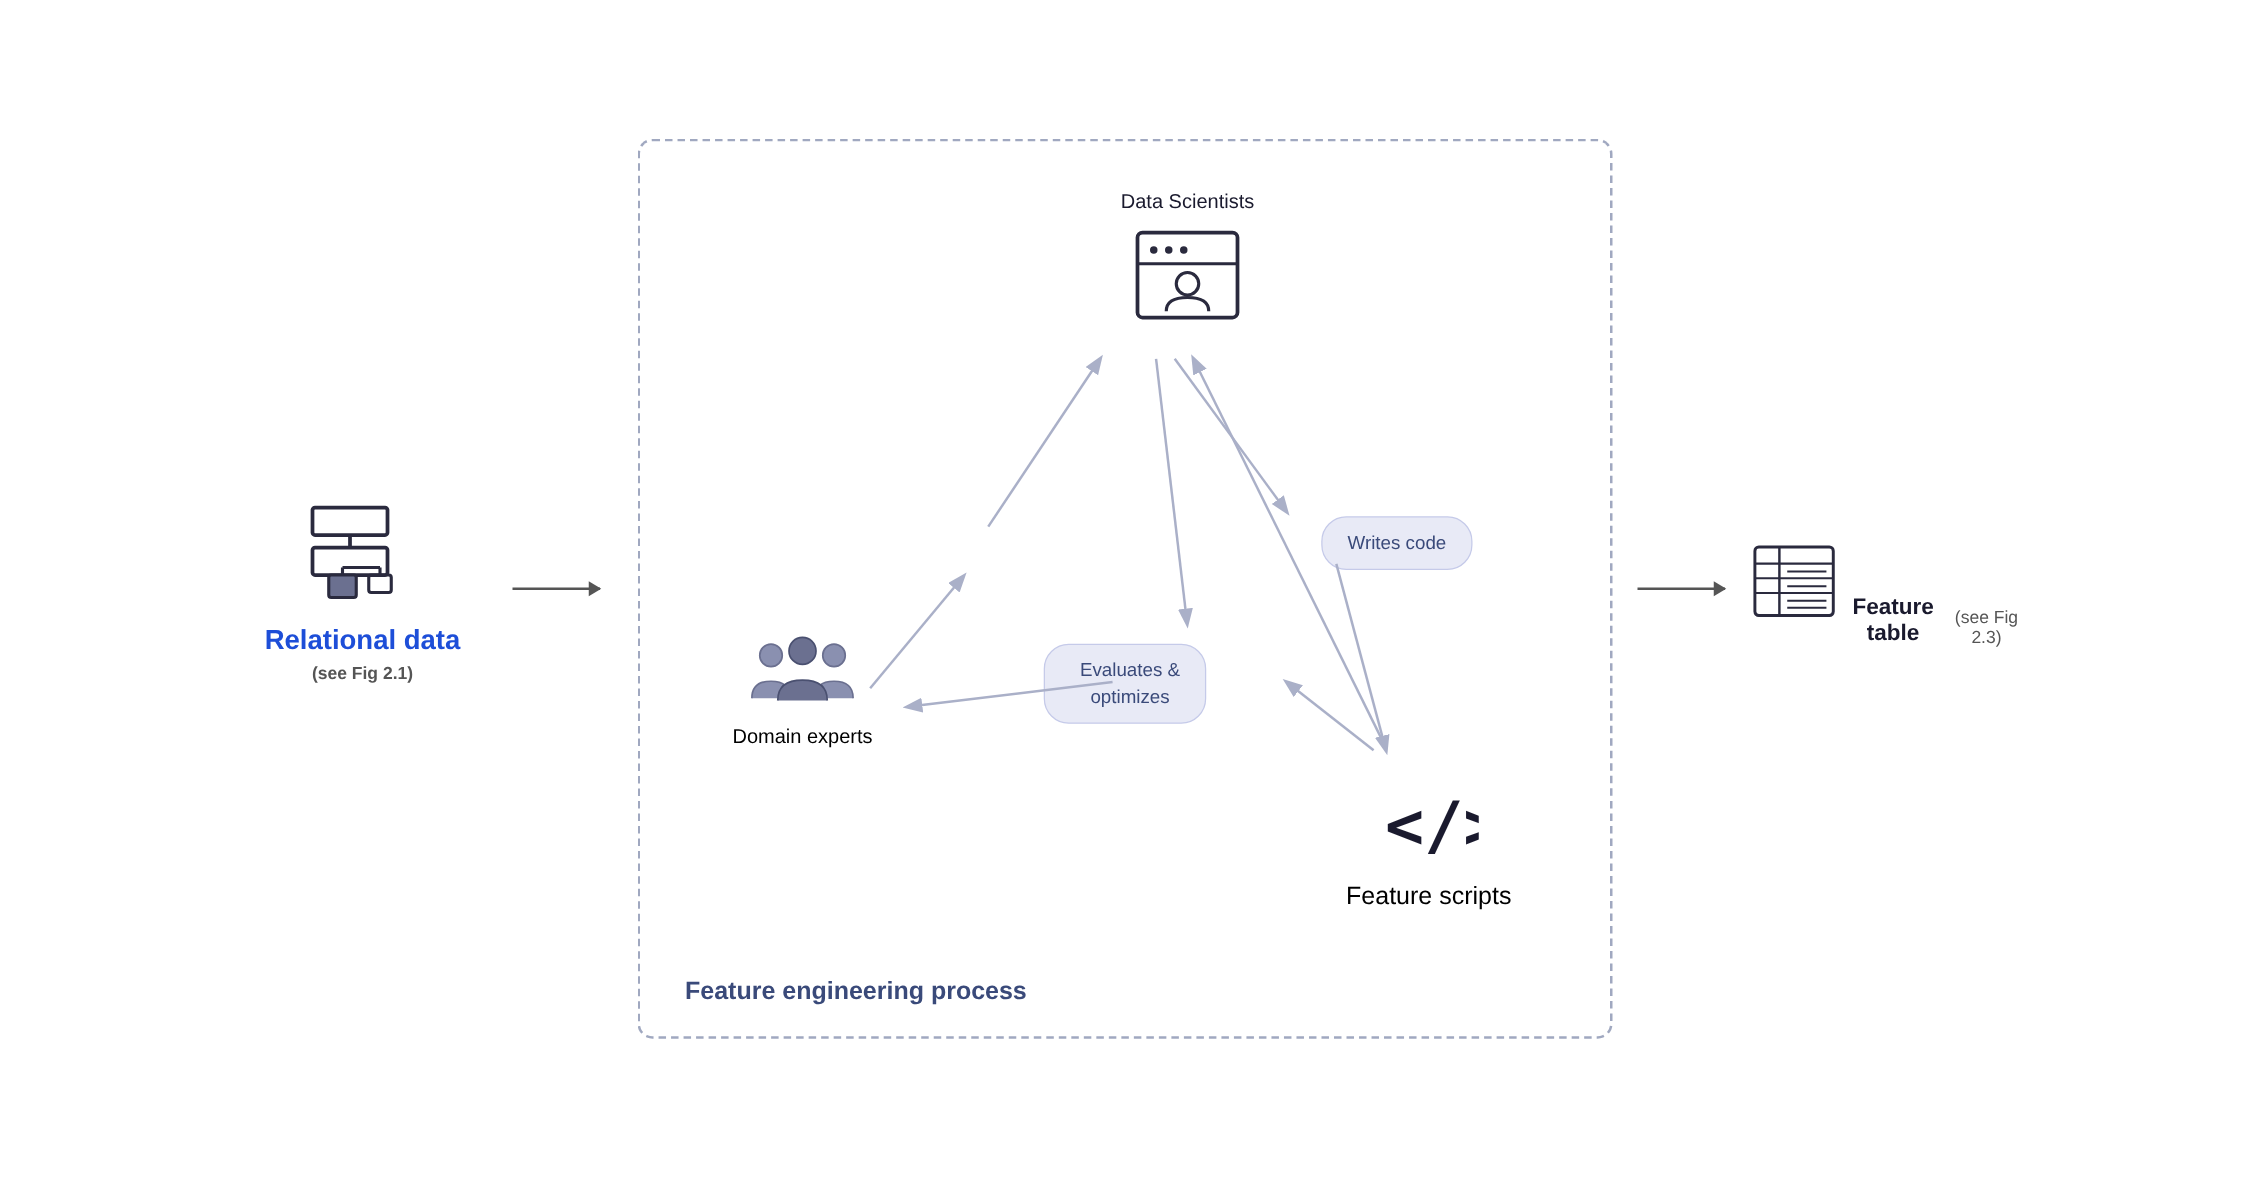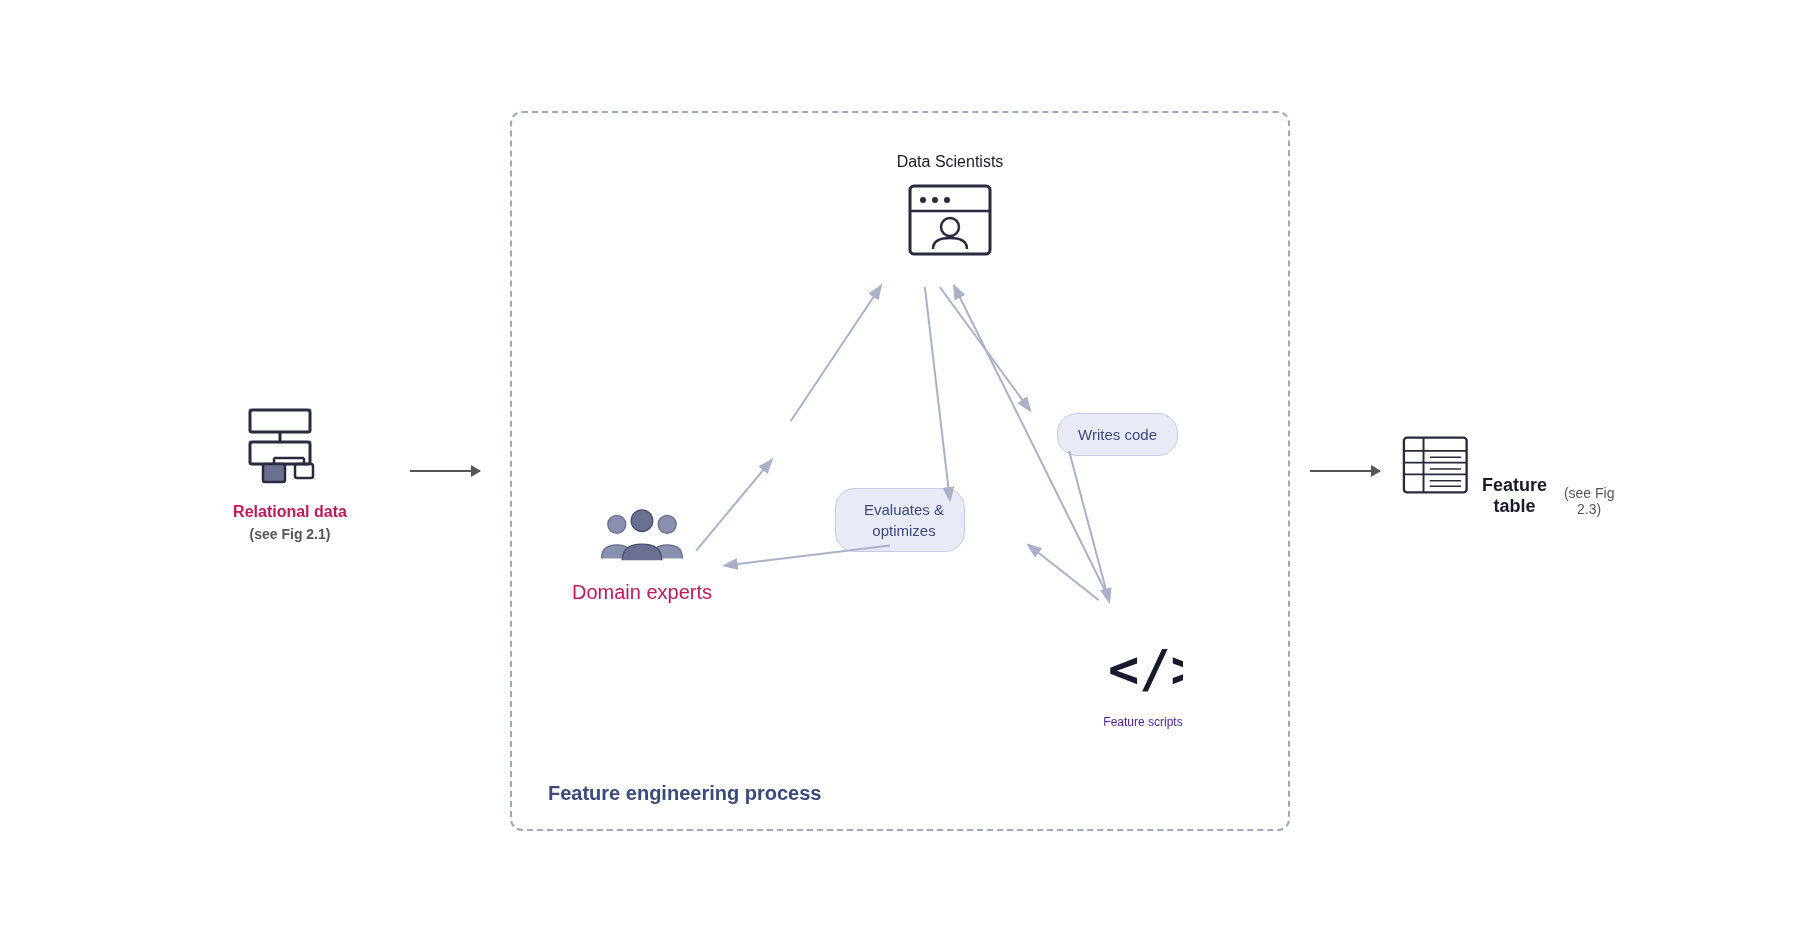--- a/index.html
+++ b/index.html
@@ -34,23 +34,23 @@
     }
     .relational-icon {
       width: 110px;
       height: 90px;
       display: flex;
       align-items: center;
       justify-content: center;
       margin-bottom: 12px;
     }
     .left-label {
-      font-size: 16px;
+      font-size: 22px;
       font-weight: 700;
-      color: #be185d;
+      color: #1d4ed8;
       text-align: center;
       line-height: 1.3;
     }
     .left-sublabel {
       font-size: 14px;
       color: #555;
       text-align: center;
       margin-top: 4px;
       font-weight: bold;
     }
@@ -131,43 +131,43 @@
       flex-direction: column;
       align-items: center;
       width: 160px;
     }
     .de-icon {
       width: 90px;
       height: 70px;
       margin-bottom: 10px;
     }
     .de-label {
-      font-size: 20px;
-      color: #be185d;
+      font-size: 16px;
+      color: #000000;
       white-space: nowrap;
     }
 
     
     .feature-scripts {
       position: absolute;
       bottom: 100px;
       right: 80px;
       display: flex;
       flex-direction: column;
       align-items: center;
       width: 130px;
     }
     .fs-icon {
       width: 80px;
       height: 70px;
       margin-bottom: 10px;
     }
     .fs-label {
-      font-size: 12px;
-      color: #4c1d95;
+      font-size: 20px;
+      color: #000000;
       white-space: nowrap;
     }
 
     
     .label-box {
       background: #e8eaf6;
       border: 1px solid #c5cae9;
       border-radius: 20px;
       padding: 10px 20px;
       font-size: 15px;
@@ -178,21 +178,21 @@
     }
     .domain-knowledge-box {
       top: 310px;
       left: 140px;
     }
     .writes-code-box {
       top: 300px;
       right: 110px;
     }
     .evaluates-box {
-      top: 375px;
+      top: 402px;
       left: 50%;
       transform: translateX(-50%);
       padding-left: 28px;
     }
 
     
     .arrows-svg {
       position: absolute;
       top: 0;
       left: 0;

